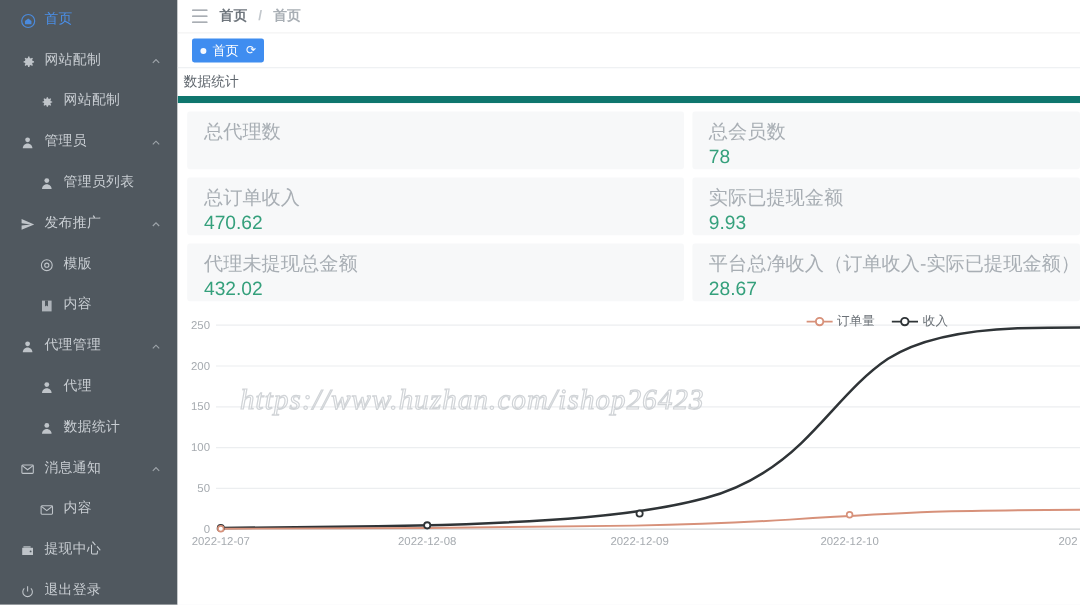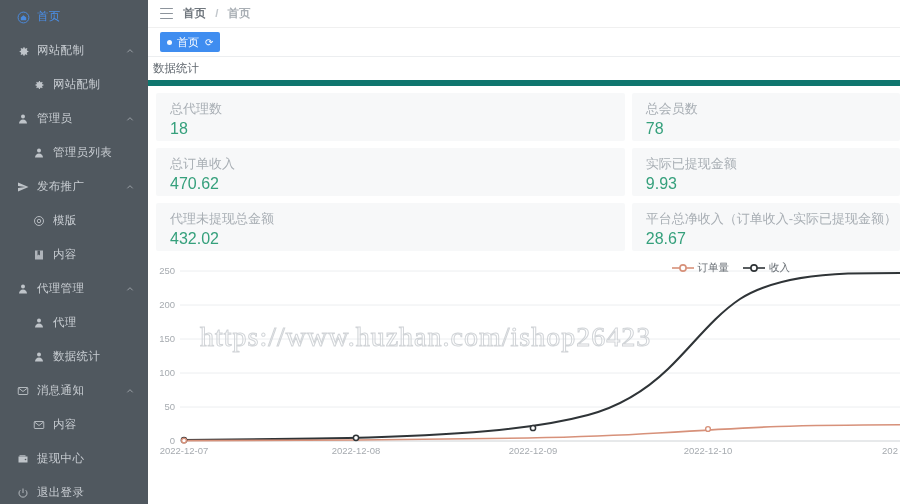--- a/index.html
+++ b/index.html
@@ -123,46 +123,47 @@
   .col-left { width: 568px; }
   .col-right { width: 325px; justify-content: flex-end; }
   .card {
     background: #f7f8f9;
     border-radius: 2px;
     height: 48px;
     padding: 8px 0 0 14px;
     overflow: hidden;
   }
   .card-label {
-    font-size: 13px;
+    font-size: 16px;
     color: #a8aeb4;
     white-space: nowrap;
     line-height: 1.2;
   }
   .card-value {
     font-size: 16px;
     color: #35a07c;
     margin-top: 2px;
     line-height: 1.2;
     font-weight: 400;
   }
 
   
   .watermark {
     position: absolute;
     left: 52px; top: 235px;
     font-family: "Liberation Serif", "DejaVu Serif", serif;
-    font-size: 28px;
+    font-size: 24px;
     letter-spacing: 1px;
     color: transparent;
     -webkit-text-stroke: 1px #c9cdd1;
     white-space: nowrap;
     pointer-events: none;
     z-index: 20;
     opacity: .85;
+    font-style: italic;
   }
 
   
   .chart-wrap {
     flex: 1;
     position: relative;
     padding-top: 6px;
   }
   .chart-svg { display: block; }
   .legend {
@@ -383,21 +384,20 @@
     <div class="section-title-bar">
       <span class="section-title">数据统计</span>
     </div>
 
     <div class="content">
 
       <div class="cards">
         <div class="col col-left">
           <div class="card">
             <div class="card-label">总代理数</div>
-            <div class="card-value">18</div>
           </div>
           <div class="card">
             <div class="card-label">总订单收入</div>
             <div class="card-value">470.62</div>
           </div>
           <div class="card">
             <div class="card-label">代理未提现总金额</div>
             <div class="card-value">432.02</div>
           </div>
         </div>

